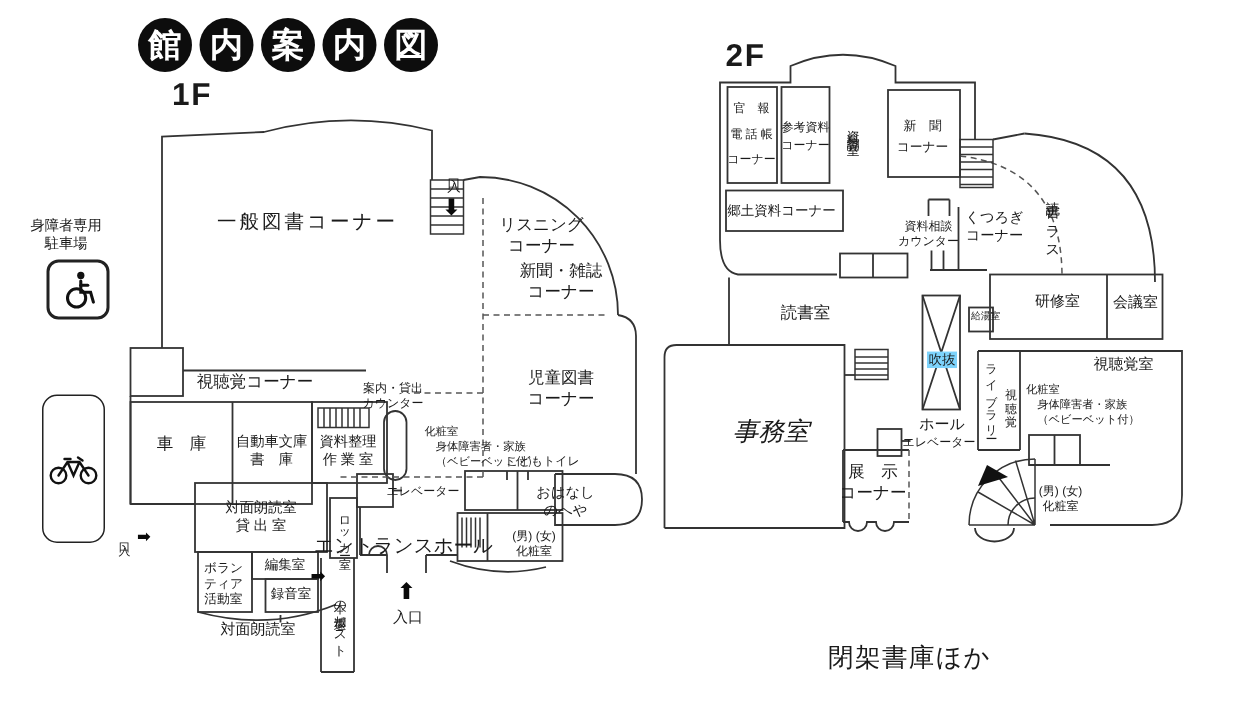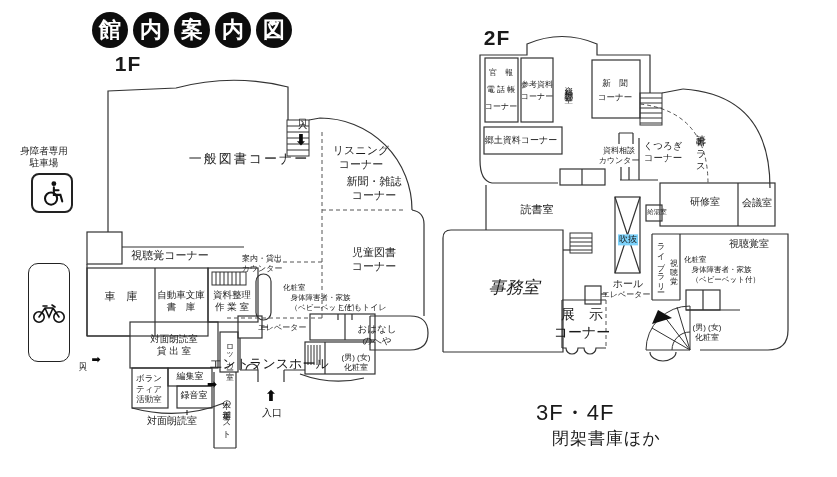--- a/index.html
+++ b/index.html
@@ -148,21 +148,21 @@
     <svg width="34" height="22" viewBox="0 0 34 22">
       <g stroke="#111" fill="none" stroke-width="1.6" stroke-linecap="round">
         <circle cx="7" cy="15" r="5.2"></circle>
         <circle cx="27" cy="15" r="5.2"></circle>
         <path d="M7,15 L13,6 L21,6 L27,15 M13,6 L17,15 L21,6"></path>
         <path d="M11,4 H15 M20,3 L23,5"></path>
       </g>
     </svg>
   </div>
 
-  <div class="lbl" style="left:205px;top:159px;font-size:13px;letter-spacing:2px;margin-left:44px;">一般図書コーナー</div>
+  <div class="lbl" style="left:205px;top:148px;font-size:13px;letter-spacing:2px;">一般図書コーナー</div>
   <div class="lbl" style="left:361px;top:158px;font-size:11px;">リスニング
 コーナー</div>
   <div class="lbl" style="left:374px;top:189px;font-size:11px;">新聞・雑誌
 コーナー</div>
   <div class="lbl" style="left:374px;top:260px;font-size:11px;">児童図書
 コーナー</div>
   <div class="lbl" style="left:170px;top:256px;font-size:11px;">視聴覚コーナー</div>
   <div class="lbl" style="left:121px;top:297px;font-size:11px;">車　庫</div>
   <div class="lbl" style="left:181px;top:301px;font-size:9.5px;">自動車文庫
 書　庫</div>
@@ -214,27 +214,26 @@
 コーナー</div>
   <div class="lbl v" style="left:701px;top:148px;font-size:9.5px;letter-spacing:2px;">読書テラス</div>
   <div class="lbl" style="left:705px;top:202px;font-size:10px;">研修室</div>
   <div class="lbl" style="left:757px;top:203px;font-size:10px;">会議室</div>
   <div class="lbl" style="left:657px;top:212px;font-size:6.5px;">給湯室</div>
   <div class="lbl" style="left:537px;top:210px;font-size:11px;">読書室</div>
   <div class="lbl" style="left:514px;top:288px;font-size:17px;font-style:italic;">事務室</div>
   <div class="lbl" style="left:628px;top:240px;font-size:9px;background:#7dd3fc;padding:0 1px;">吹抜</div>
   <div class="lbl" style="left:628px;top:284px;font-size:10px;">ホール</div>
   <div class="lbl" style="left:626px;top:295px;font-size:8px;">エレベーター</div>
-  <div class="lbl" style="left:582px;top:323px;font-size:14px;">展　示
+  <div class="lbl" style="left:582px;top:323px;font-size:11px;">展　示
 コーナー</div>
   <div class="lbl" style="left:749px;top:244px;font-size:10px;">視聴覚室</div>
   <div class="lbl v" style="left:673px;top:266px;font-size:8px;letter-spacing:9px;">視聴覚</div>
   <div class="lbl v" style="left:660px;top:263px;font-size:8px;letter-spacing:1px;">ライブラリー</div>
   <div class="lblL" style="left:684px;top:255px;font-size:7.5px;">化粧室
 　身体障害者・家族
 　（ベビーベット付）</div>
   <div class="lbl" style="left:707px;top:333px;font-size:8px;">(男) (女)
 化粧室</div>
 
-  <div class="lblL" style="left:536px;top:399px;font-size:22px;letter-spacing:1px;">3F・4F</div>
   <div class="lblL" style="left:552px;top:428px;font-size:17px;letter-spacing:1px;">閉架書庫ほか</div>
 
 </div>
 
 </body></html>

